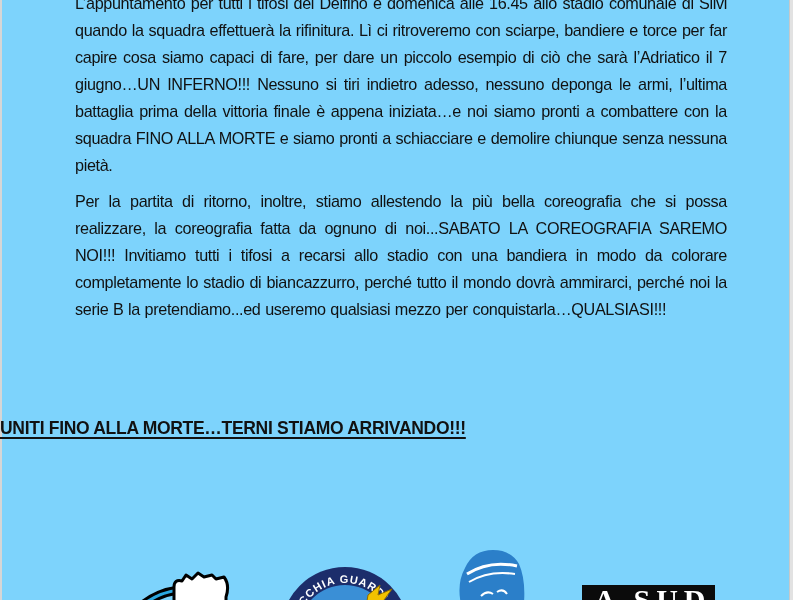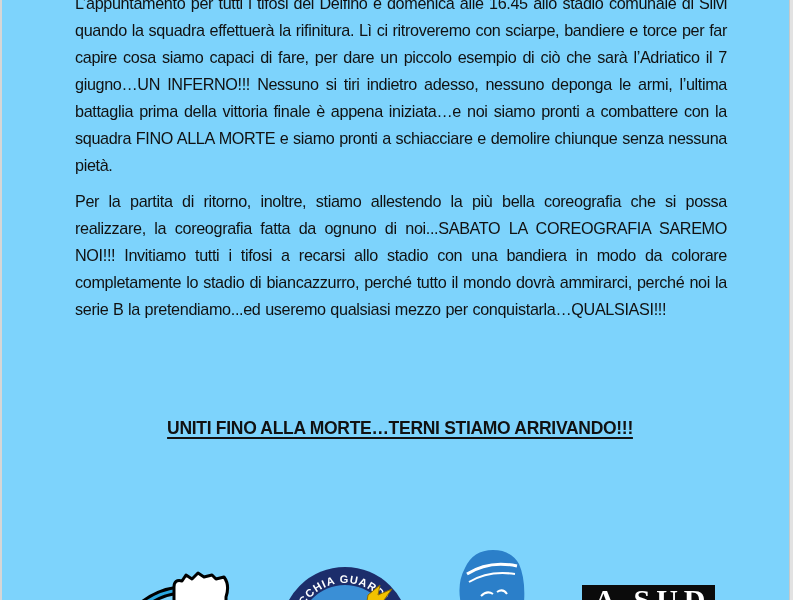--- a/index.html
+++ b/index.html
@@ -53,21 +53,20 @@
       text-align-last: left;
       letter-spacing: -0.35px;
       word-spacing: 0.5px;
       transform-origin: left top;
     }
     .slogan {
       position: absolute;
       left: 0;
       width: 800px;
       top: 418px;
-      text-align: center;
       font-family: "Liberation Sans", sans-serif;
       font-weight: bold;
       font-size: 17.5px;
       letter-spacing: -0.3px;
       color: #111111;
     }
     .slogan span {
       text-decoration: underline;
       text-underline-offset: 3px;
       text-decoration-thickness: 2px;

